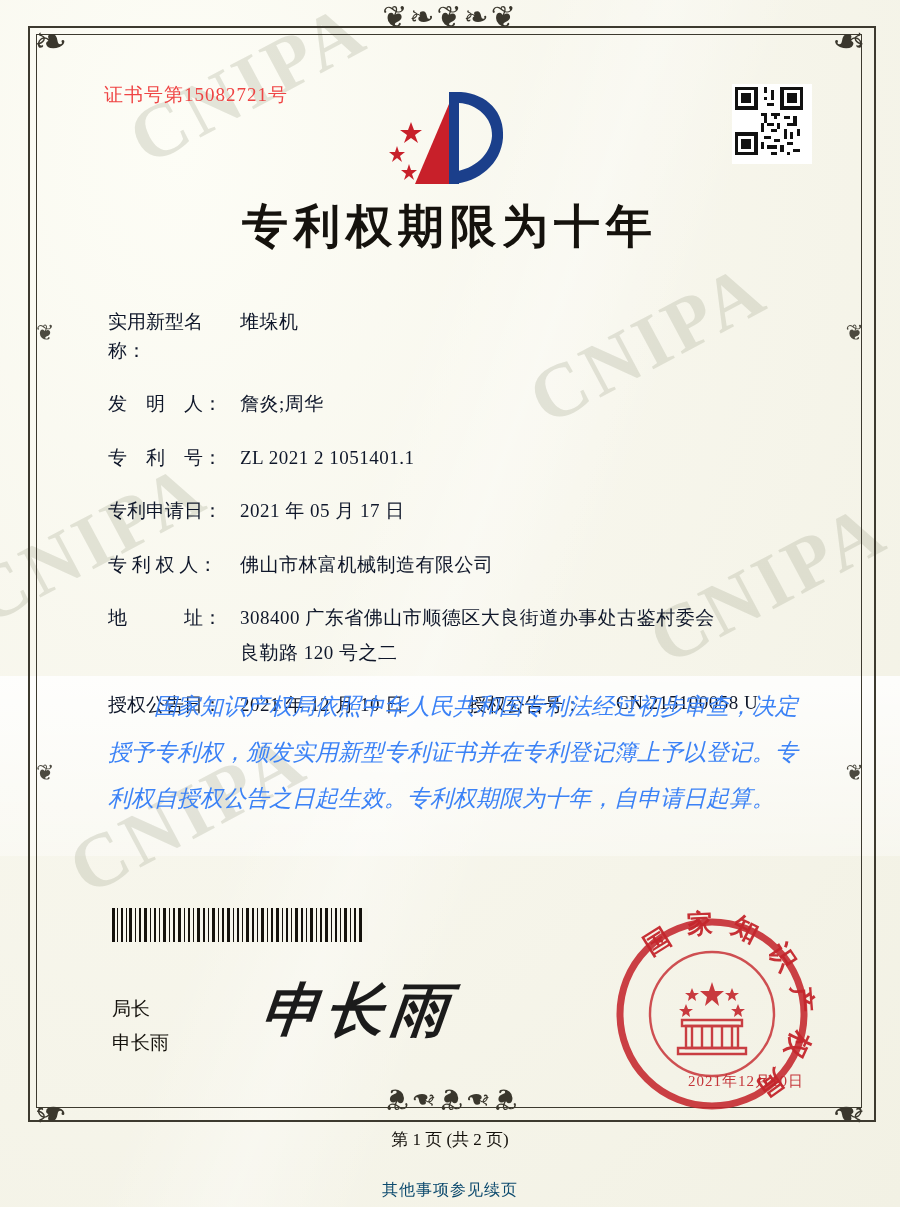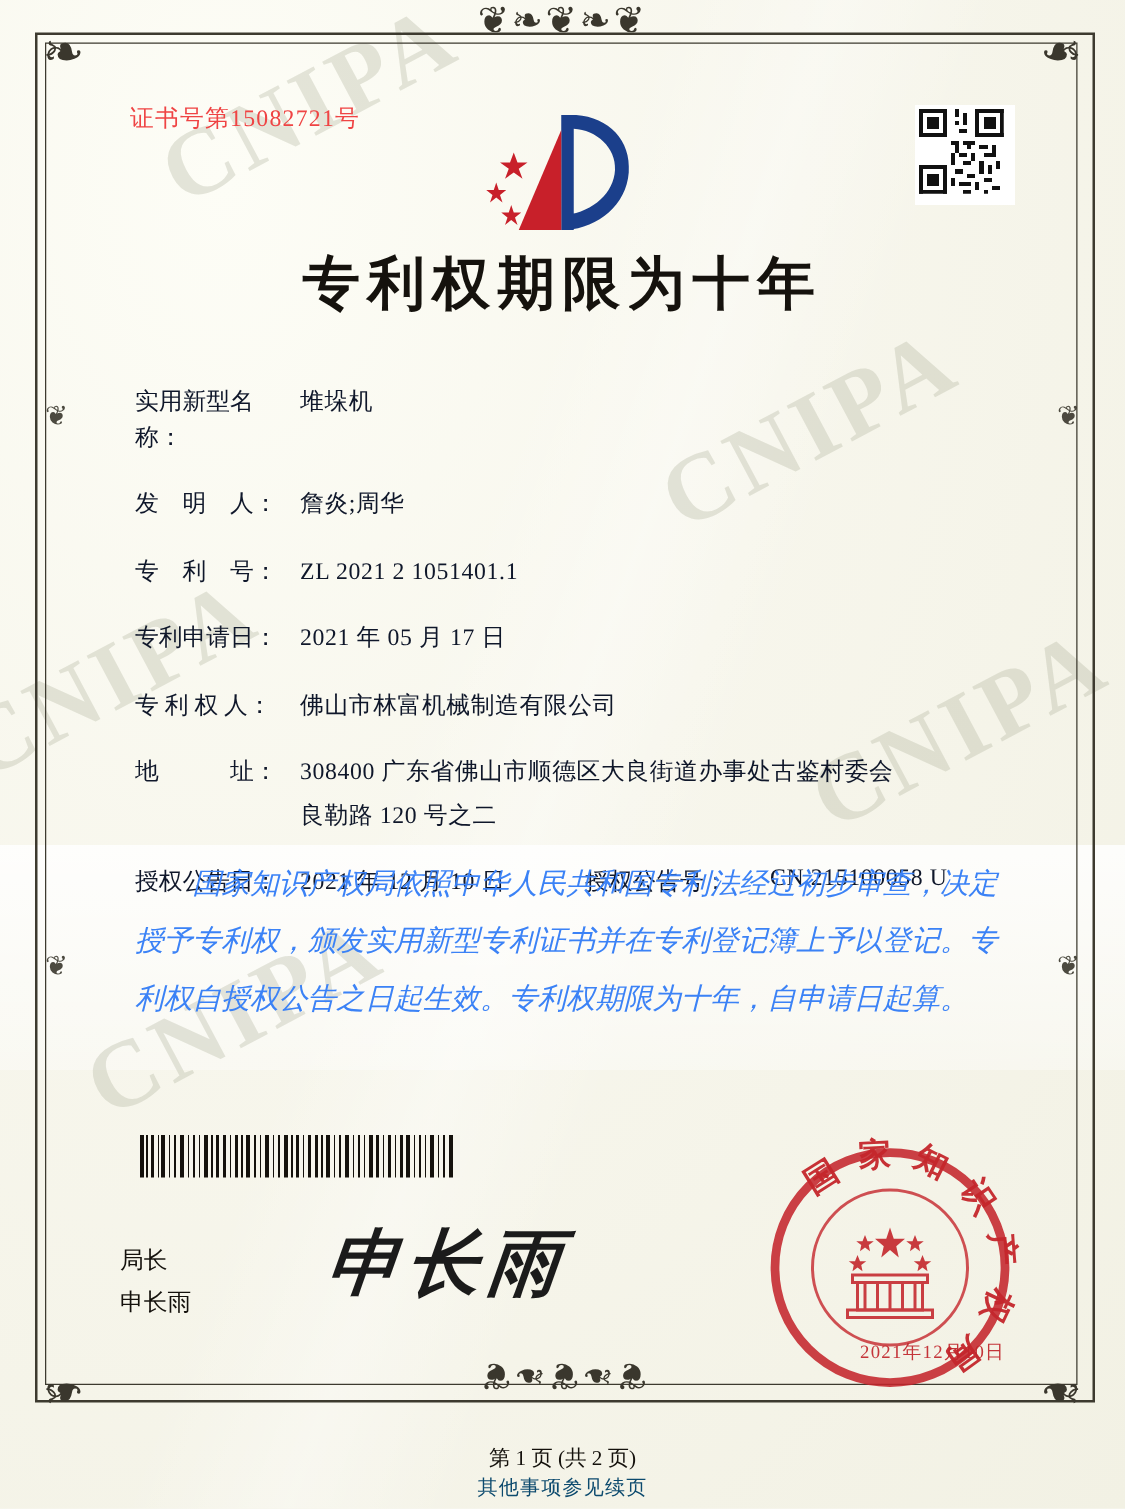--- a/index.html
+++ b/index.html
@@ -200,21 +200,21 @@
     position: absolute;
     left: 110px;
     top: 908px;
     width: 258px;
     height: 34px;
   }
 
   
   .sig-label {
     position: absolute;
-    left: 96px;
+    left: 112px;
     top: 992px;
     font-size: 19px;
     line-height: 1.8;
     color: #14110c;
   }
   .sig-script {
     position: absolute;
     left: 262px;
     top: 972px;
     font-size: 58px;
@@ -244,21 +244,20 @@
   }
 
   
   .page-num {
     position: absolute;
     left: 0; right: 0;
     top: 1128px;
     text-align: center;
     font-size: 17px;
     color: #14110c;
-    margin-top: 27px;
   }
   .continuation {
     position: absolute;
     left: 0; right: 0;
     top: 1180px;
     text-align: center;
     font-size: 16px;
     color: #0c4a6e;
     letter-spacing: 1px;
   }

